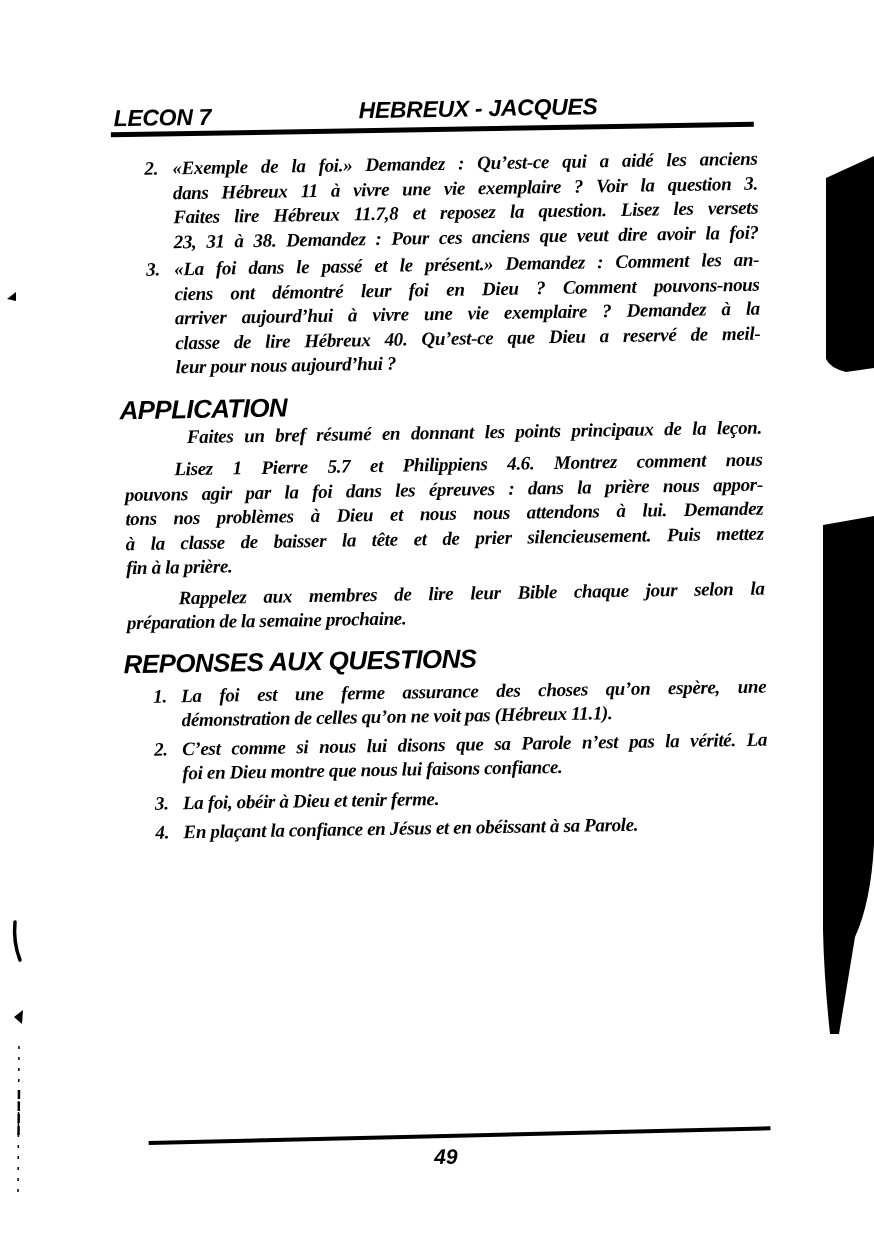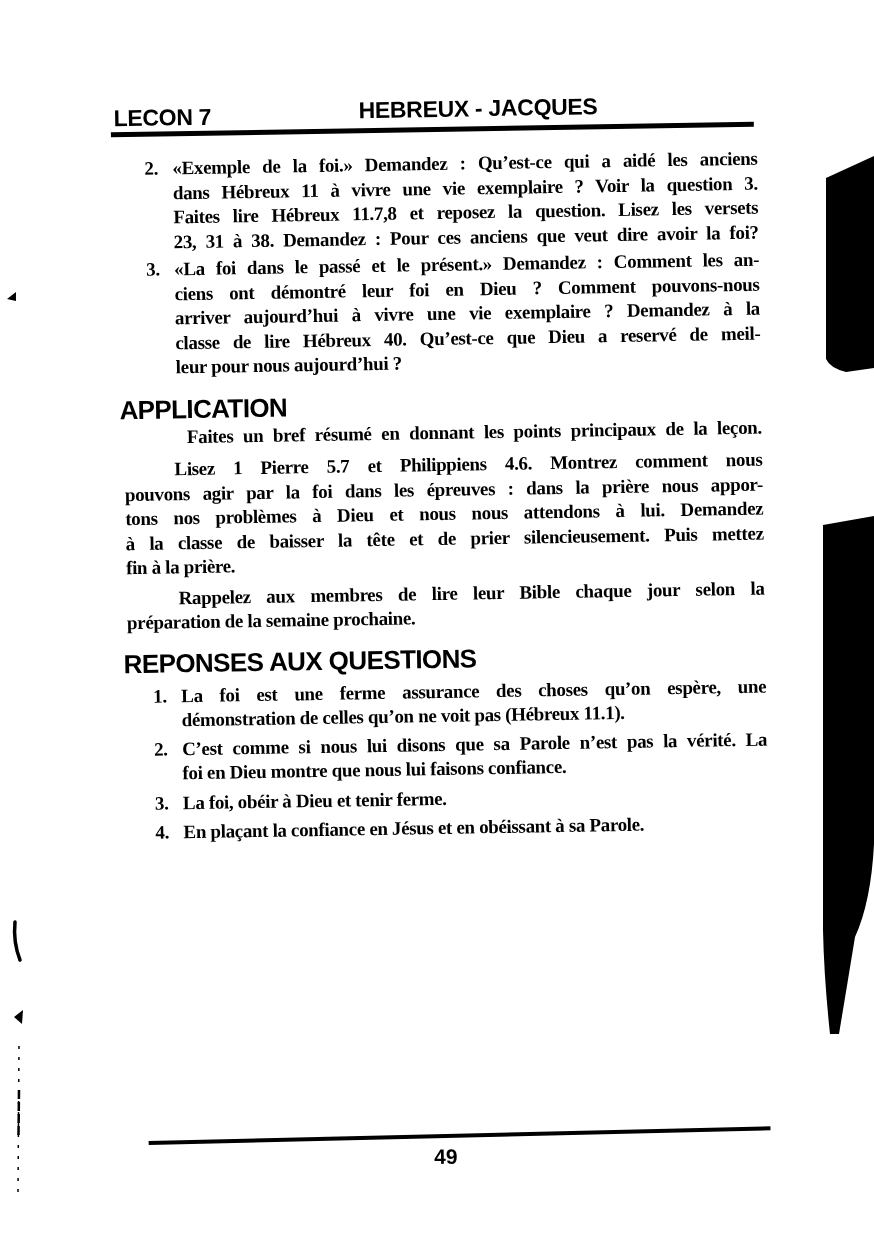--- a/index.html
+++ b/index.html
@@ -7,20 +7,21 @@
     width: 874px; height: 1240px;
     background: #ffffff;
     overflow: hidden;
     font-family: "Liberation Serif", serif;
     color: #000;
   }
   .page {
     position: relative;
     width: 720px; height: 1240px;
     background: #fff;
+    font-style: italic;
   }
   
   .rot {
     position: absolute; inset: 0;
     transform: rotate(-0.95deg);
     transform-origin: 437px 620px;
   }
   .hleft {
     position: absolute; left: 122px; top: 100px;
     font-family: "Liberation Sans", sans-serif;

